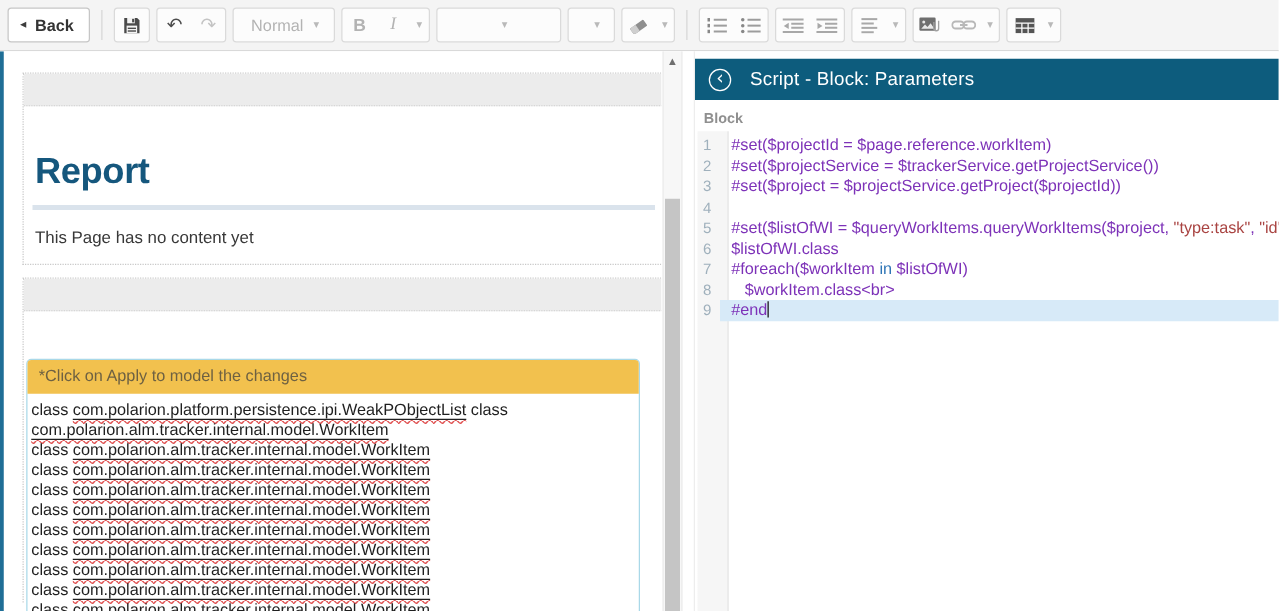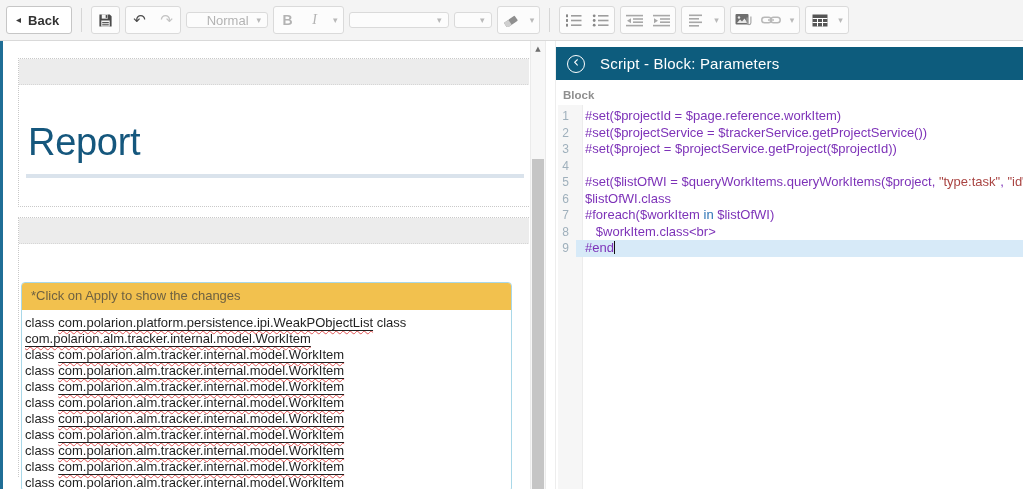--- a/index.html
+++ b/index.html
@@ -20,40 +20,40 @@
             display:flex;align-items:center;gap:7px;padding:0 12px 0 9px;
             font-weight:bold;font-size:13px;color:#333;cursor:pointer}
   .glyph{font-family:"DejaVu Sans",sans-serif;line-height:1}
   .back-tri{font-size:10px;color:#3c3c3c}
   .vsep{width:1px;height:24px;background:#d6d6d6;margin:0 4px;flex:none}
   .group{display:flex;align-items:center;height:28px;background:#fcfcfc;
          border:1px solid #dadada;border-radius:3px}
   .tbtn{min-width:27px;height:26px;display:flex;align-items:center;justify-content:center;
         padding:0 3px;cursor:pointer}
   .caret{font-size:9px;color:#b9b9b9;padding:0 5px;cursor:pointer}
-  .combo{display:flex;align-items:center;justify-content:flex-end;height:16px;
+  .combo{display:flex;align-items:center;justify-content:center;height:28px;
          border:1px solid #dadada;border-radius:3px;background:#fcfcfc;
          padding:0 6px 0 8px;color:#b3b3b3;font-size:13px;cursor:pointer}
   .combo .caret{padding:0 0 0 8px}
   .w-format{width:82px}.w-font{width:100px}.w-size{width:38px}
   .txt-b{font-weight:bold;font-size:14px;color:#b3b3b3}
   .txt-i{font-style:italic;font-family:"Liberation Serif",serif;font-size:14px;color:#b3b3b3}
   .u-glyph{font-size:15px;color:#4c4c4c}
   .r-glyph{font-size:15px;color:#c4c4c4}
 
   
   .main{display:flex;height:448px}
   .left{width:556px;position:relative;background:#fff;border-right:1px solid #ededed;overflow:hidden}
   .edge{position:absolute;left:0;top:0;bottom:0;width:3px;background:var(--edge-strip)}
   .page{position:absolute;left:3px;top:0;right:26px;bottom:-20px;overflow:hidden;cursor:text}
   .block{border:1px dotted #c9c9c9;margin-left:15px;margin-right:-8px}
   .block-a{margin-top:17px}
   .strip{height:26px;background:#ececec;border-bottom:1px dotted #d6d6d6}
   .block-a-content{padding:36px 12px 14px 9px}
-  .doc-title{margin:0;font-size:38px;font-weight:normal;color:var(--heading);letter-spacing:-.3px}
+  .doc-title{margin:0;font-size:29px;font-weight:bold;color:var(--heading);letter-spacing:-.3px}
   .hr{height:4px;background:#dae3ec;margin:10px 0 14px -2px}
   .empty-text{font-size:13.5px;color:#383838;margin:0}
   .block-b{margin-top:10px;border-bottom:none;height:260px}
   .block-b-content{padding:38px 12px 0 2px}
   .sel{border:1px solid var(--selection-border);border-radius:4px;margin-right:12px;background:#fff}
   .banner{background:var(--banner-bg);color:var(--banner-text);font-size:13px;line-height:14px;
           padding:6px 8px 7px 9px;border-radius:3px 3px 0 0}
   .output{padding:5px 2px 0 3px;font-size:13px;line-height:16px;color:#1f1f1f}
   .out-line{white-space:nowrap}
   .squiggle{text-decoration:underline wavy var(--wavy);text-decoration-thickness:1px;text-underline-offset:3px}
@@ -246,28 +246,29 @@
 
   <div class="left">
     <div class="edge"></div>
     <div class="page">
 
       <div class="block block-a">
         <div class="strip"></div>
         <div class="block-a-content">
           <h1 class="doc-title">Report</h1>
           <div class="hr"></div>
+          <p class="empty-text">This Page has no content yet</p>
         </div>
       </div>
 
       <div class="block block-b">
         <div class="strip"></div>
         <div class="block-b-content">
           <div class="sel">
-            <div class="banner">*Click on Apply to show the changes</div>
+            <div class="banner">*Click on Apply to model the changes</div>
             <div class="output" id="output">
                 <div class="out-line"><span>class </span><span class="squiggle"><span class="u">com.polarion.platform.persistence.ipi.WeakPObjectList</span></span><span> class</span></div>
                 <div class="out-line"><span class="squiggle"><span class="u">com.polarion.alm.tracker.internal.model.WorkItem</span></span></div>
                 <div class="out-line"><span>class </span><span class="squiggle"><span class="u">com.polarion.alm.tracker.internal.model.WorkItem</span></span></div>
                 <div class="out-line"><span>class </span><span class="squiggle"><span class="u">com.polarion.alm.tracker.internal.model.WorkItem</span></span></div>
                 <div class="out-line"><span>class </span><span class="squiggle"><span class="u">com.polarion.alm.tracker.internal.model.WorkItem</span></span></div>
                 <div class="out-line"><span>class </span><span class="squiggle"><span class="u">com.polarion.alm.tracker.internal.model.WorkItem</span></span></div>
                 <div class="out-line"><span>class </span><span class="squiggle"><span class="u">com.polarion.alm.tracker.internal.model.WorkItem</span></span></div>
                 <div class="out-line"><span>class </span><span class="squiggle"><span class="u">com.polarion.alm.tracker.internal.model.WorkItem</span></span></div>
                 <div class="out-line"><span>class </span><span class="squiggle"><span class="u">com.polarion.alm.tracker.internal.model.WorkItem</span></span></div>

